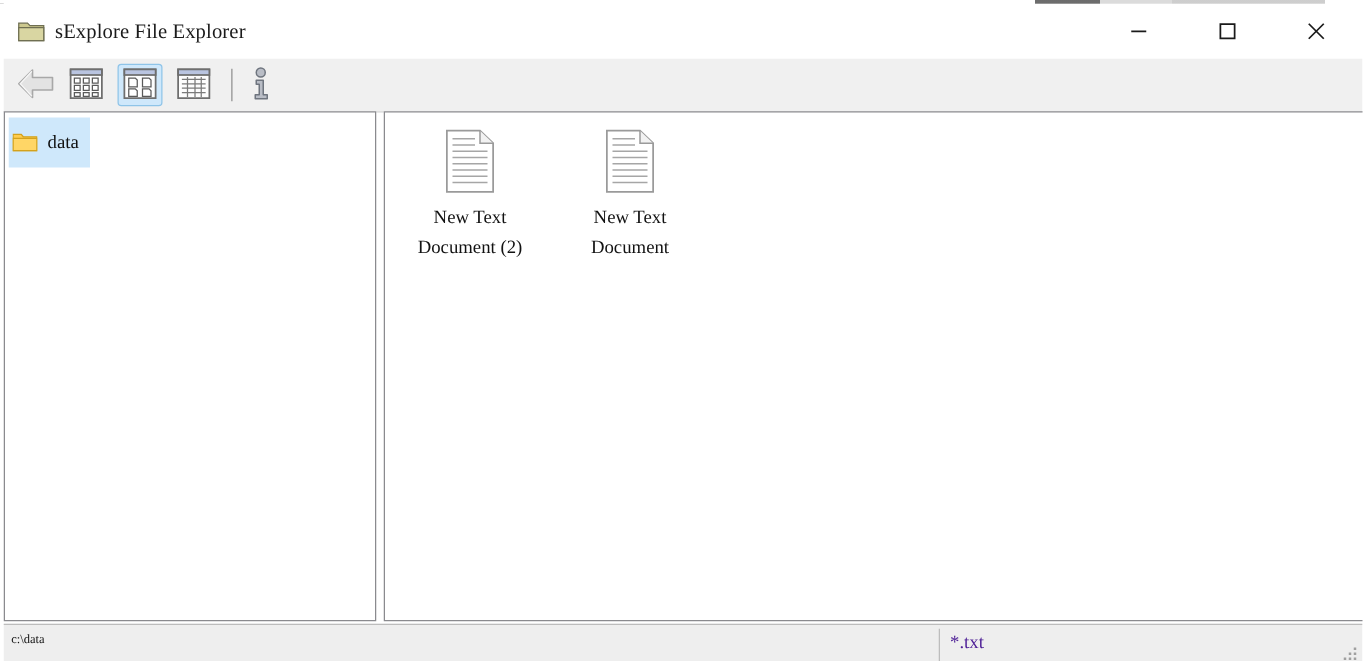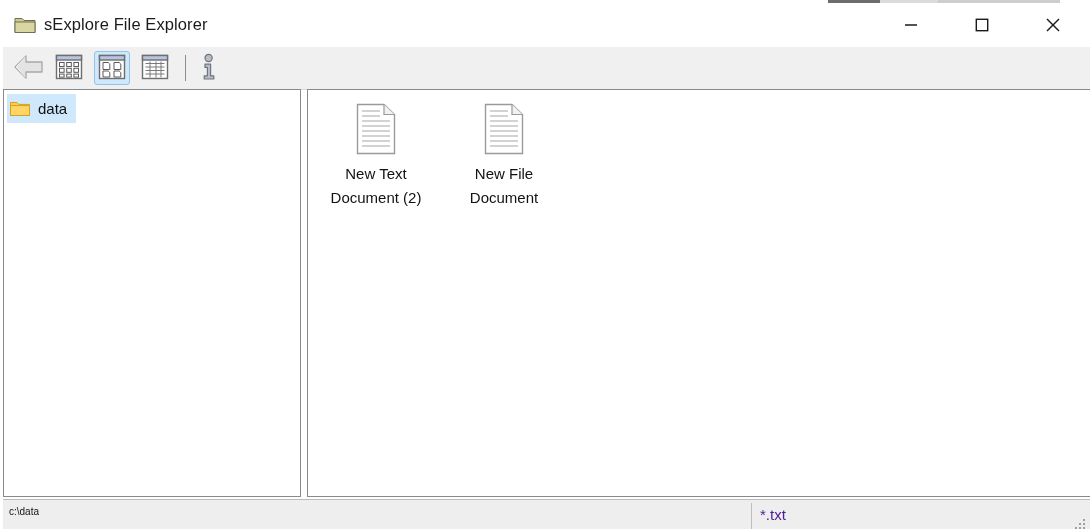--- a/index.html
+++ b/index.html
@@ -26,20 +26,21 @@
   }
 
   
   #window {
     position: absolute;
     left: 0px; top: 3px;
     width: 1090px; height: 526px;
     background: #ffffff;
     border-top-right-radius: 9px;
     overflow: hidden;
+    font-family: Liberation Serif, serif;
   }
   #window-left-edge {
     position: absolute; left: 0; top: 3px; width: 3px; height: 526px;
     background: #3a3a3a;
   }
   #window-left-edge-nub1 {
     position:absolute; left:0; top:196px; width:4px; height:9px; background:#9a9a9a;
   }
   #window-left-edge-nub2 {
     position:absolute; left:0; top:209px; width:4px; height:5px; background:#c8c8c8;
@@ -116,21 +117,21 @@
     position: absolute; left: 307px; top: 86px;
     width: 883px; height: 408px;
     background: #ffffff;
     border: 1px solid #8a8a8e;
     box-sizing: border-box;
   }
 
   
   #tree-item-data {
     position: absolute; left: 3px; top: 4px;
-    height: 29px; display: inline-flex; align-items: center;
+    height: 40px; display: inline-flex; align-items: center;
     background: #cfe8fb;
     padding: 0 9px 0 3px;
     cursor: default;
   }
   #tree-folder-icon { width: 20px; height: 16px; margin-right: 8px; }
   #tree-item-label { font-size: 15px; color: #101010; }
 
   
   #file-grid {
     position: absolute; left: 0; top: 0; right: 0; bottom: 0;
@@ -346,21 +347,21 @@
               <line x1="9" y1="14" x2="27" y2="14"></line>
               <line x1="9" y1="19" x2="37" y2="19"></line>
               <line x1="9" y1="24" x2="37" y2="24"></line>
               <line x1="9" y1="29" x2="37" y2="29"></line>
               <line x1="9" y1="34" x2="37" y2="34"></line>
               <line x1="9" y1="39" x2="37" y2="39"></line>
               <line x1="9" y1="44" x2="37" y2="44"></line>
             </g>
           </svg>
         </span>
-        <span class="file-label">New File Document</span>
+        <span class="file-label">New Text Document</span>
       </div>
 
     </div>
   </div>
 
   <div id="statusbar">
     <span id="status-path">c:\data</span>
     <div id="status-divider"></div>
     <span id="status-filter">*.txt</span>
     <span id="resize-grip">

